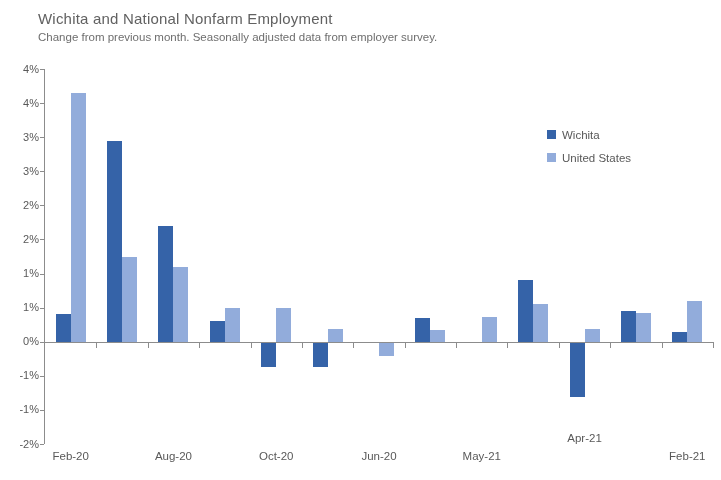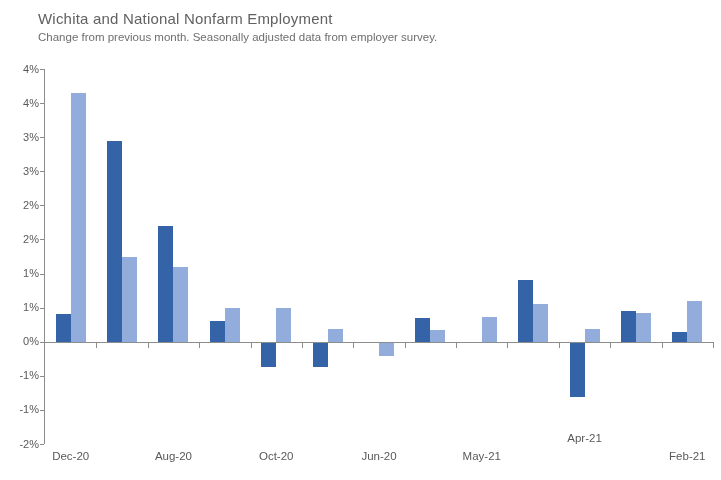--- a/index.html
+++ b/index.html
@@ -99,24 +99,32 @@
       <div class="bar" style="left: 224.846px; top: 307.636px; width: 15px; height: 34.0909px; background: rgb(146, 172, 219);"></div>
       <div class="bar" style="left: 276.231px; top: 307.636px; width: 15px; height: 34.0909px; background: rgb(146, 172, 219);"></div>
       <div class="bar" style="left: 327.615px; top: 329.455px; width: 15px; height: 12.2727px; background: rgb(146, 172, 219);"></div>
       <div class="bar" style="left: 379px; top: 342.727px; width: 15px; height: 13.6364px; background: rgb(146, 172, 219);"></div>
       <div class="bar" style="left: 430.385px; top: 330.136px; width: 15px; height: 11.5909px; background: rgb(146, 172, 219);"></div>
       <div class="bar" style="left: 481.769px; top: 316.5px; width: 15px; height: 25.2273px; background: rgb(146, 172, 219);"></div>
       <div class="bar" style="left: 533.154px; top: 304.227px; width: 15px; height: 37.5px; background: rgb(146, 172, 219);"></div>
       <div class="bar" style="left: 584.538px; top: 329.455px; width: 15px; height: 12.2727px; background: rgb(146, 172, 219);"></div>
       <div class="bar" style="left: 635.923px; top: 313.091px; width: 15px; height: 28.6364px; background: rgb(146, 172, 219);"></div>
       <div class="bar" style="left: 687.308px; top: 300.818px; width: 15px; height: 40.9091px; background: rgb(146, 172, 219);"></div>
-      <div class="xtick-label" style="left: 40.6923px; top: 450px;">Dec-20</div>
+      <div class="xtick-label" style="left: 40.6923px; top: 450px;">Feb-20</div>
       <div class="xtick-label" style="left: 143.462px; top: 450px;">Aug-20</div>
       <div class="xtick-label" style="left: 246.231px; top: 450px;">Oct-20</div>
       <div class="xtick-label" style="left: 349px; top: 450px;">Jun-20</div>
       <div class="xtick-label" style="left: 451.769px; top: 450px;">May-21</div>
       <div class="xtick-label" style="left: 554.538px; top: 432px;">Apr-21</div>
       <div class="xtick-label" style="left: 657.308px; top: 450px;">Feb-21</div>
     </div>
 
   <div id="legend">
+    <div class="legend-row">
+      <span class="legend-swatch" style="background: rgb(53, 99, 168);"></span>
+      <span class="legend-label">Wichita</span>
+    </div>
+    <div class="legend-row">
+      <span class="legend-swatch" style="background: rgb(146, 172, 219);"></span>
+      <span class="legend-label">United States</span>
+    </div>
   </div>
 </div>
 
 </body></html>

